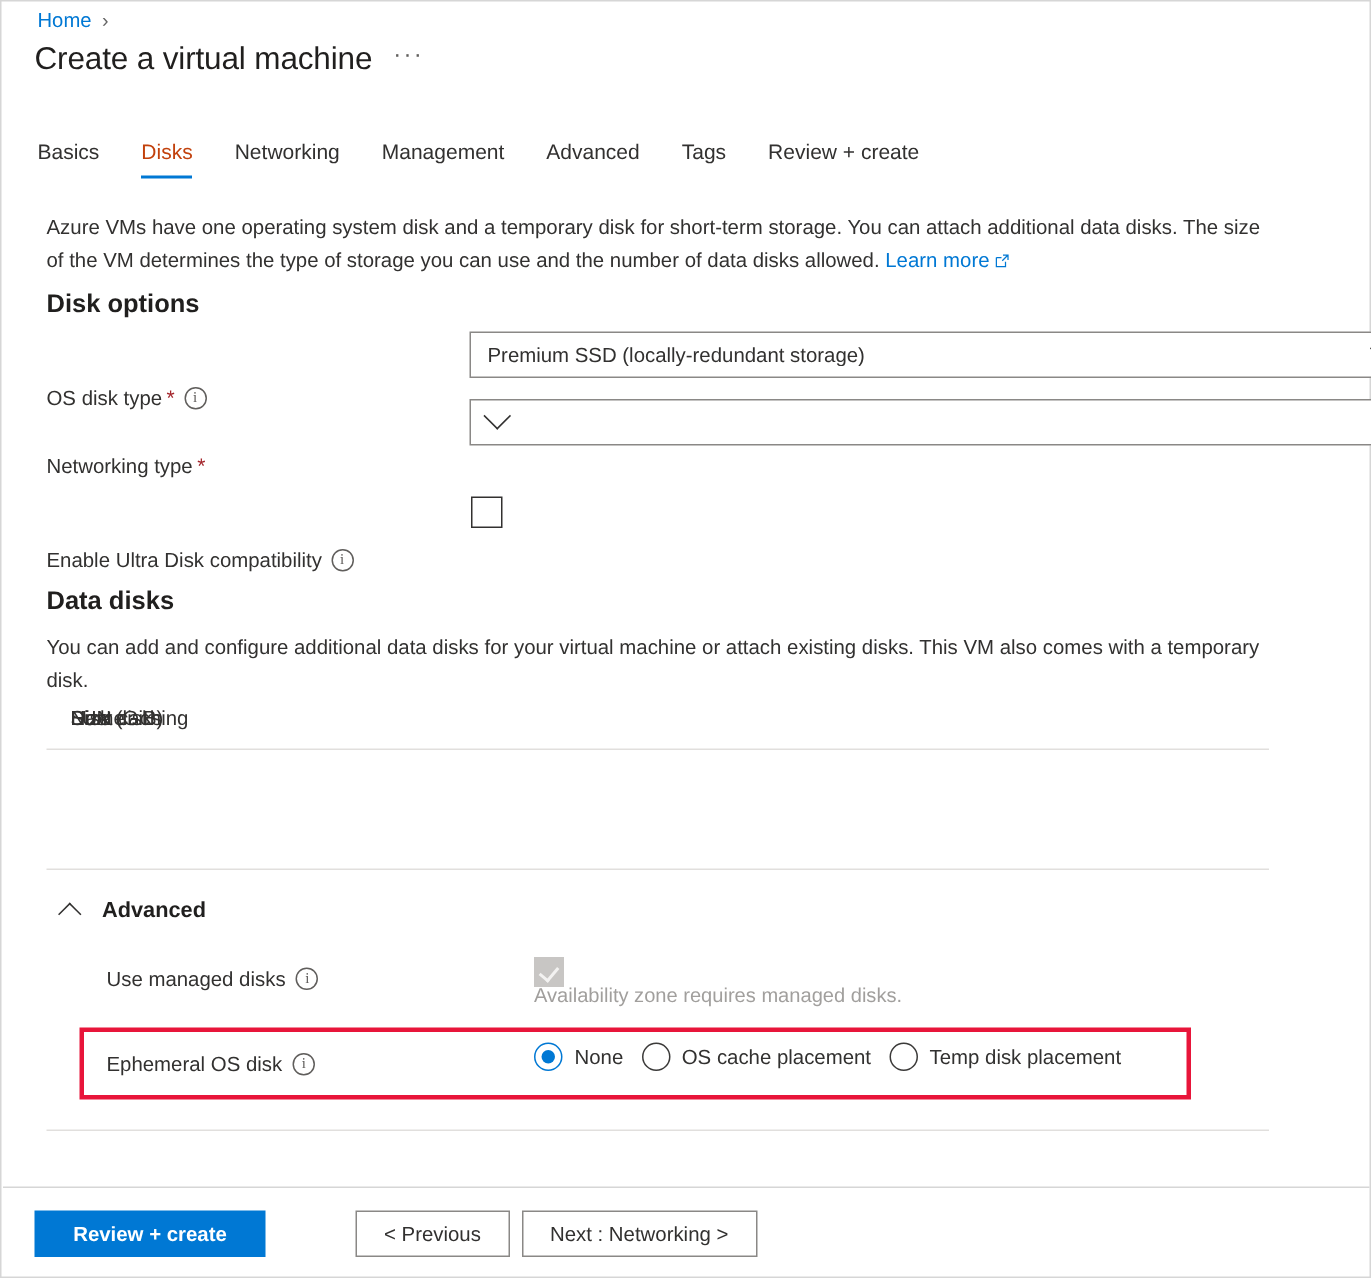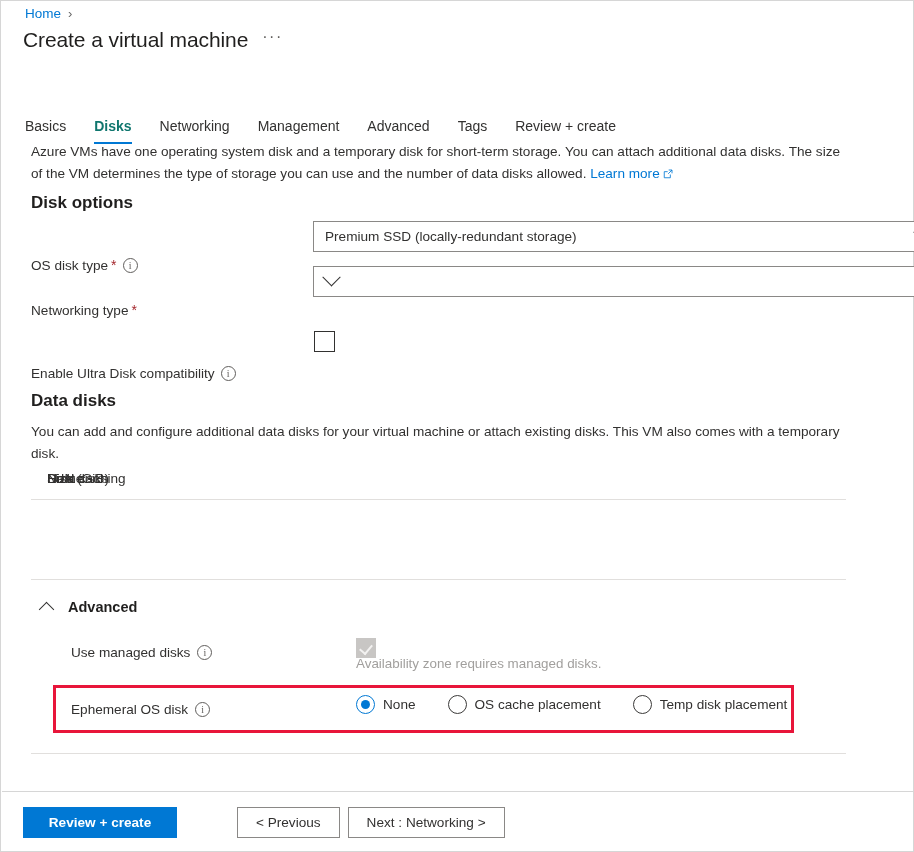--- a/index.html
+++ b/index.html
@@ -45,28 +45,28 @@
     line-height: 1.1;
   }
   .ellipsis-btn {
     color: #605e5c; font-size: 16px;
     letter-spacing: 1.5px; padding-bottom: 5px; cursor: pointer;
   }
 
   
   .tabs {
     position: absolute; left: 24px; top: 92px;
-    display: flex; align-items: flex-start; gap: 0; margin-top: 25px;
+    display: flex; align-items: flex-start; gap: 0;
   }
   .tab {
     font-size: 14px; color: #323130;
     padding: 0 16px 10px 0; margin-right: 12px;
     position: relative; cursor: pointer; white-space: nowrap;
   }
-  .tab.active { font-weight: bold; color: #0f766e; }
+  .tab.active { font-weight: normal; color: #c2410c; }
   .tab.active::after {
     content: ""; position: absolute;
     left: 0; right: 16px; bottom: 0;
     height: 2.5px; background: #0078d4;
   }
 
   
   .desc {
     position: absolute; left: 30px; top: 140px;
     width: 818px; font-size: 13.6px;
@@ -184,21 +184,21 @@
     display: flex; align-items: center; gap: 7px; white-space: nowrap;
   }
   .helper-text {
     position: absolute; left: 355px; top: 655px;
     font-size: 13.4px; color: #a19f9d;
   }
 
   
   .radio-group {
     position: absolute; left: 355px; top: 694px;
-    display: flex; align-items: center; gap: 32px;
+    display: flex; align-items: center; gap: 12px;
     font-size: 13.6px; color: #323130;
   }
   .radio-item { display: flex; align-items: center; gap: 8px; cursor: pointer; white-space: nowrap; }
   .radio {
     width: 19px; height: 19px; border-radius: 50%;
     border: 1.6px solid #3b3a39; flex: none; position: relative;
   }
   .radio.checked { border-color: #0078d4; border-width: 1.6px; }
   .radio.checked::after {
     content: ""; position: absolute;

